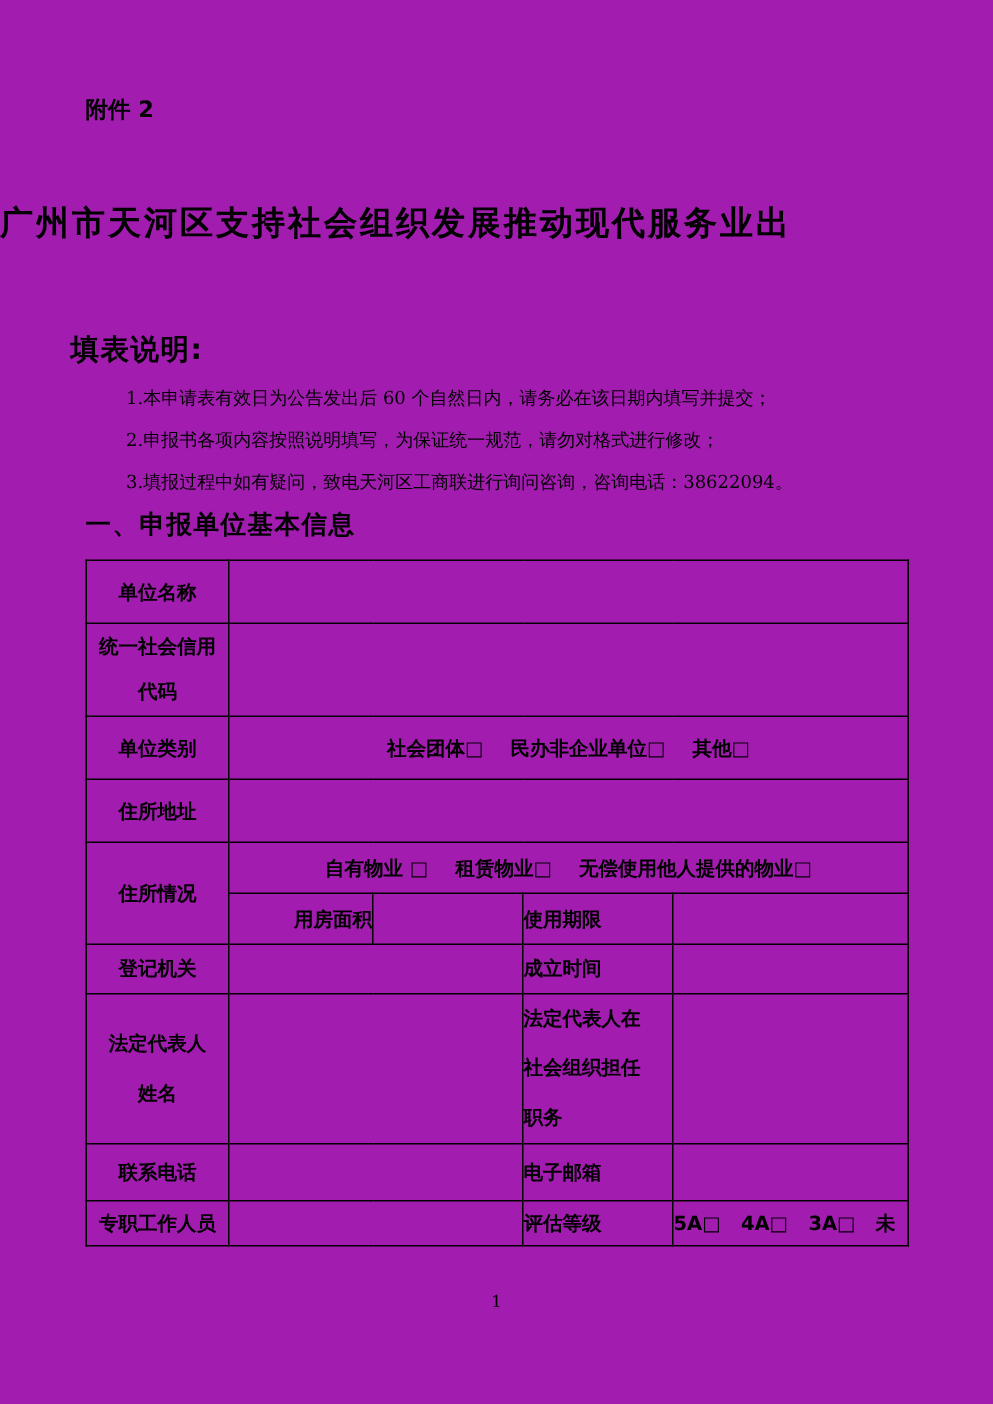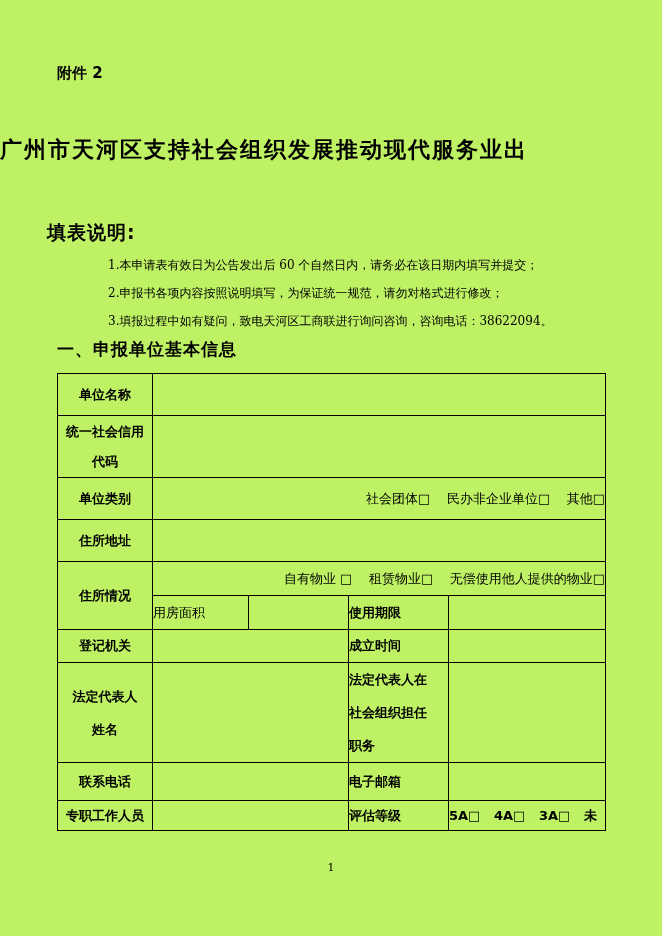--- a/index.html
+++ b/index.html
@@ -1,57 +1,57 @@
 <!DOCTYPE html>
 <html><head>
 <meta charset="utf-8">
 <style>
   html, body { margin: 0; padding: 0; }
   body { background: #ffffff; }
   .page {
     width: 662px; height: 936px;
-    background: #bef264; color: #000000;
+    background: #a21caf; color: #000000;
     position: relative; overflow: hidden;
     font-family: "DejaVu Sans", "Liberation Sans", sans-serif;
   }
   .attachment {
     position: absolute; top: 64px; left: 57px;
     font-size: 15px; font-weight: bold;
   }
   .title {
     position: absolute; top: 131px; left: 0; width: 100%;
     font-size: 22px; font-weight: bold;
     line-height: 38px; letter-spacing: 2px;
   }
   .instr-head {
     position: absolute; top: 220px; left: 47px;
     font-size: 19px; font-weight: bold; letter-spacing: 1px;
   }
   .instructions {
     position: absolute; top: 251px; left: 84px; width: 510px;
     font-family: "DejaVu Serif", "Liberation Serif", serif;
-    font-size: 12px; line-height: 28px; margin-left: 24px;
+    font-size: 12px; line-height: 28px;
   }
   .section-head {
     position: absolute; top: 338px; left: 57px;
     font-size: 17px; font-weight: bold; letter-spacing: 1px;
   }
   table.form-table {
     position: absolute; top: 373px; left: 57px; width: 548px;
     border-collapse: collapse; table-layout: fixed;
   }
   .form-table td {
     border: 1px solid #000000;
     font-size: 13px; padding: 0; vertical-align: middle;
     overflow: hidden;
   }
   .lbl   { font-weight: bold; text-align: center; }
   .rlbl  { font-weight: bold; text-align: left; padding-left: 6px; }
-  .sublbl{ font-weight: normal; text-align: left; padding-left: 16px; }
-  .opts  { font-weight: normal; text-align: right; padding-left: 16px; white-space: pre; }
+  .sublbl{ font-weight: bold; text-align: right; padding-left: 16px; }
+  .opts  { font-weight: bold; text-align: center; padding-left: 16px; white-space: pre; }
   .ratingopts { font-weight: bold; text-align: left; padding-left: 4px; white-space: pre; }
   .lh30 div { line-height: 30px; }
   .lh33 div { line-height: 33px; }
   .pagenum {
     position: absolute; bottom: 62px; left: 0; width: 100%;
     text-align: center; font-size: 11px;
     font-family: "DejaVu Serif", "Liberation Serif", serif;
   }
 </style>
 </head>

